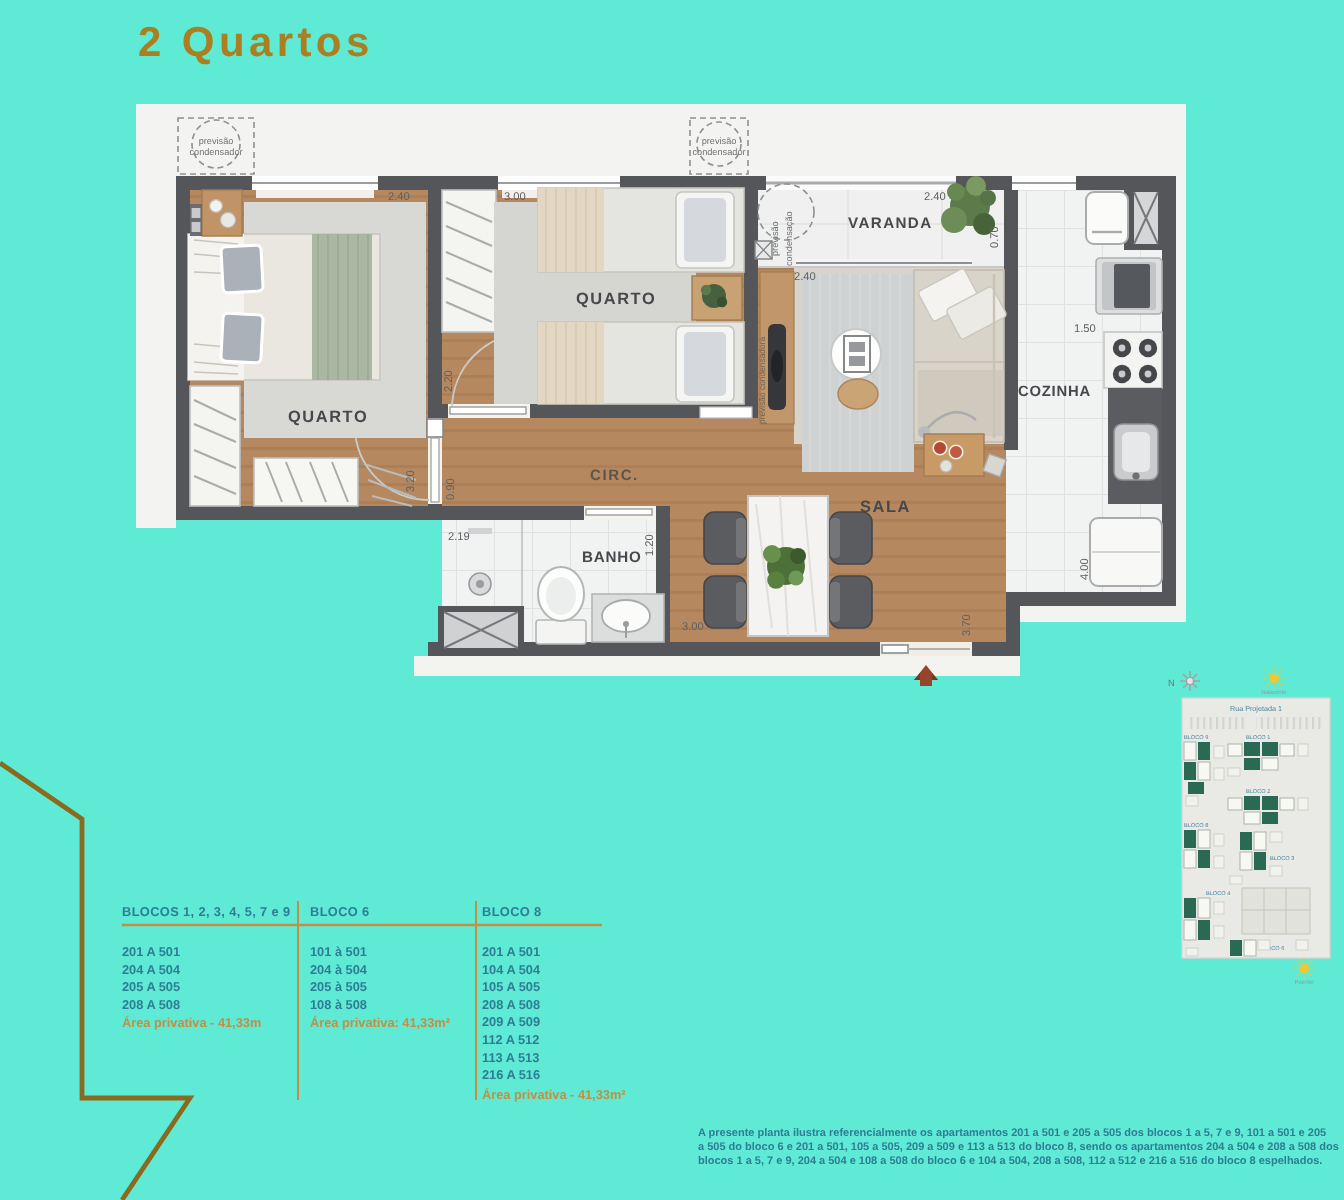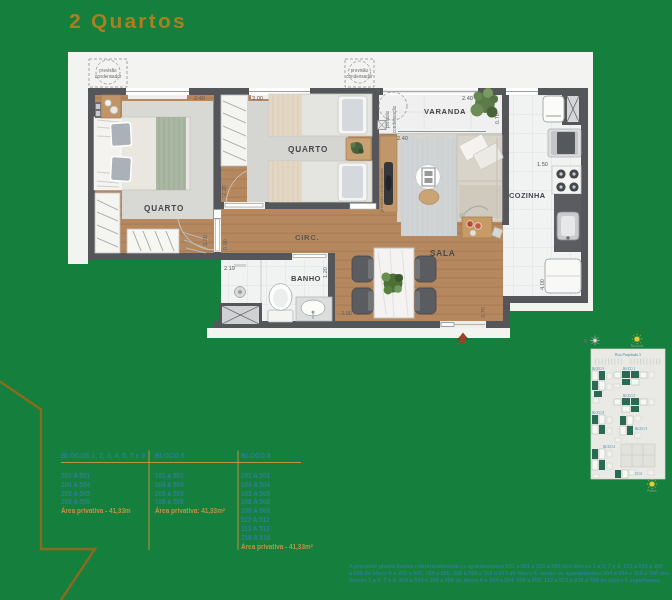--- a/index.html
+++ b/index.html
@@ -1,16 +1,16 @@
 <!DOCTYPE html>
 <html><head>
 <meta charset="utf-8">
 <style>
   html,body{margin:0;padding:0;background:#ffffff;}
-  #page{position:relative;width:672px;height:600px;background:#15803d;overflow:hidden;
+  #page{position:relative;width:672px;height:600px;background:#5eead4;overflow:hidden;
         font-family:"Liberation Sans",sans-serif;}
   svg text{font-family:"Liberation Sans",sans-serif;}
 </style>
 </head>
 <body>
 <div id="page">
 <svg width="672" height="600" viewBox="0 0 672 600">
 <defs>
   <pattern id="wood" width="12" height="9" patternUnits="userSpaceOnUse">
     <rect width="12" height="9" fill="#b5885f"></rect>

